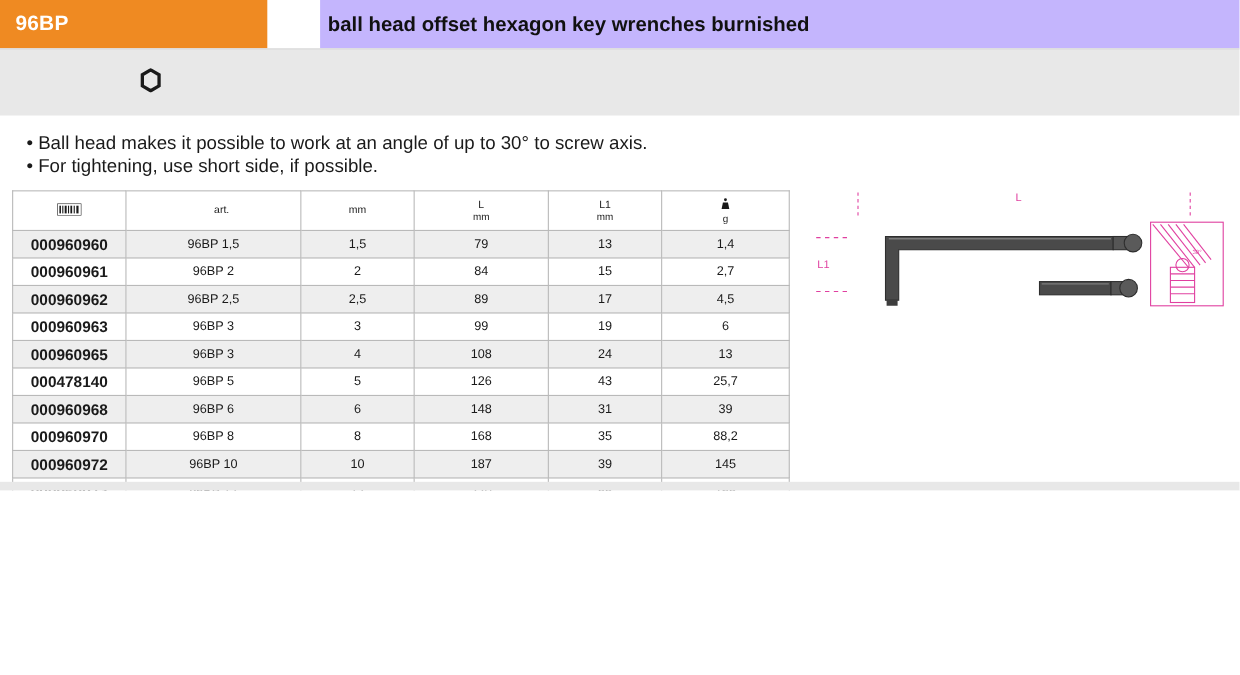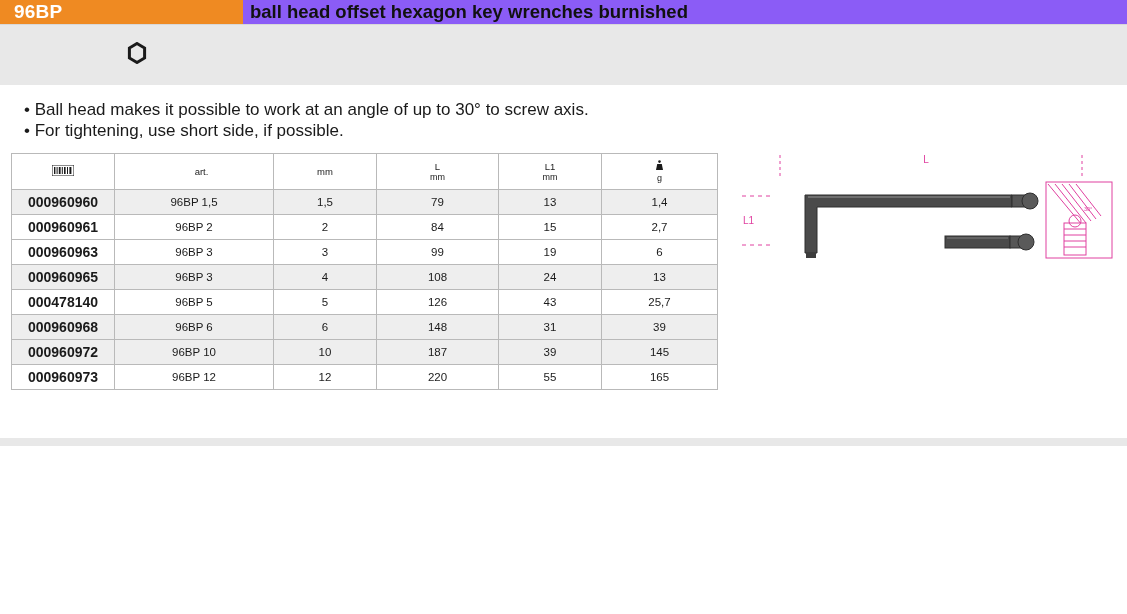--- a/index.html
+++ b/index.html
@@ -13,37 +13,38 @@
     font-family: "Liberation Sans", sans-serif;
     color: #1a1a1a;
     position: relative;
     overflow: hidden;
   }
 
   
   .header {
     display: flex;
     align-items: stretch;
-    height: 24px;
+    height: 44px;
+    gap: 48px;
   }
   .header-code {
     width: 243px;
     background: #ef8a22;
     color: #ffffff;
     font-weight: bold;
     font-size: 19px;
     display: flex;
     align-items: center;
     padding-left: 14px;
     box-sizing: border-box;
     letter-spacing: 0.2px;
   }
   .header-title {
     flex: 1;
-    background: #8b5cf6;
+    background: #c4b5fd;
     color: #111111;
     font-weight: bold;
     font-size: 18.5px;
     display: flex;
     align-items: center;
     padding-left: 7px;
     box-sizing: border-box;
   }
 
   
@@ -242,20 +243,28 @@
         <td>1,4</td>
       </tr>
       <tr>
         <td class="code">000960961</td>
         <td>96BP 2</td>
         <td>2</td>
         <td>84</td>
         <td>15</td>
         <td>2,7</td>
       </tr>
+      <tr class="alt">
+        <td class="code">000960962</td>
+        <td>96BP 2,5</td>
+        <td>2,5</td>
+        <td>89</td>
+        <td>17</td>
+        <td>4,5</td>
+      </tr>
       <tr>
         <td class="code">000960963</td>
         <td>96BP 3</td>
         <td>3</td>
         <td>99</td>
         <td>19</td>
         <td>6</td>
       </tr>
       <tr class="alt">
         <td class="code">000960965</td>
@@ -273,20 +282,28 @@
         <td>43</td>
         <td>25,7</td>
       </tr>
       <tr class="alt">
         <td class="code">000960968</td>
         <td>96BP 6</td>
         <td>6</td>
         <td>148</td>
         <td>31</td>
         <td>39</td>
+      </tr>
+      <tr>
+        <td class="code">000960970</td>
+        <td>96BP 8</td>
+        <td>8</td>
+        <td>168</td>
+        <td>35</td>
+        <td>88,2</td>
       </tr>
       <tr class="alt">
         <td class="code">000960972</td>
         <td>96BP 10</td>
         <td>10</td>
         <td>187</td>
         <td>39</td>
         <td>145</td>
       </tr>
       <tr>

